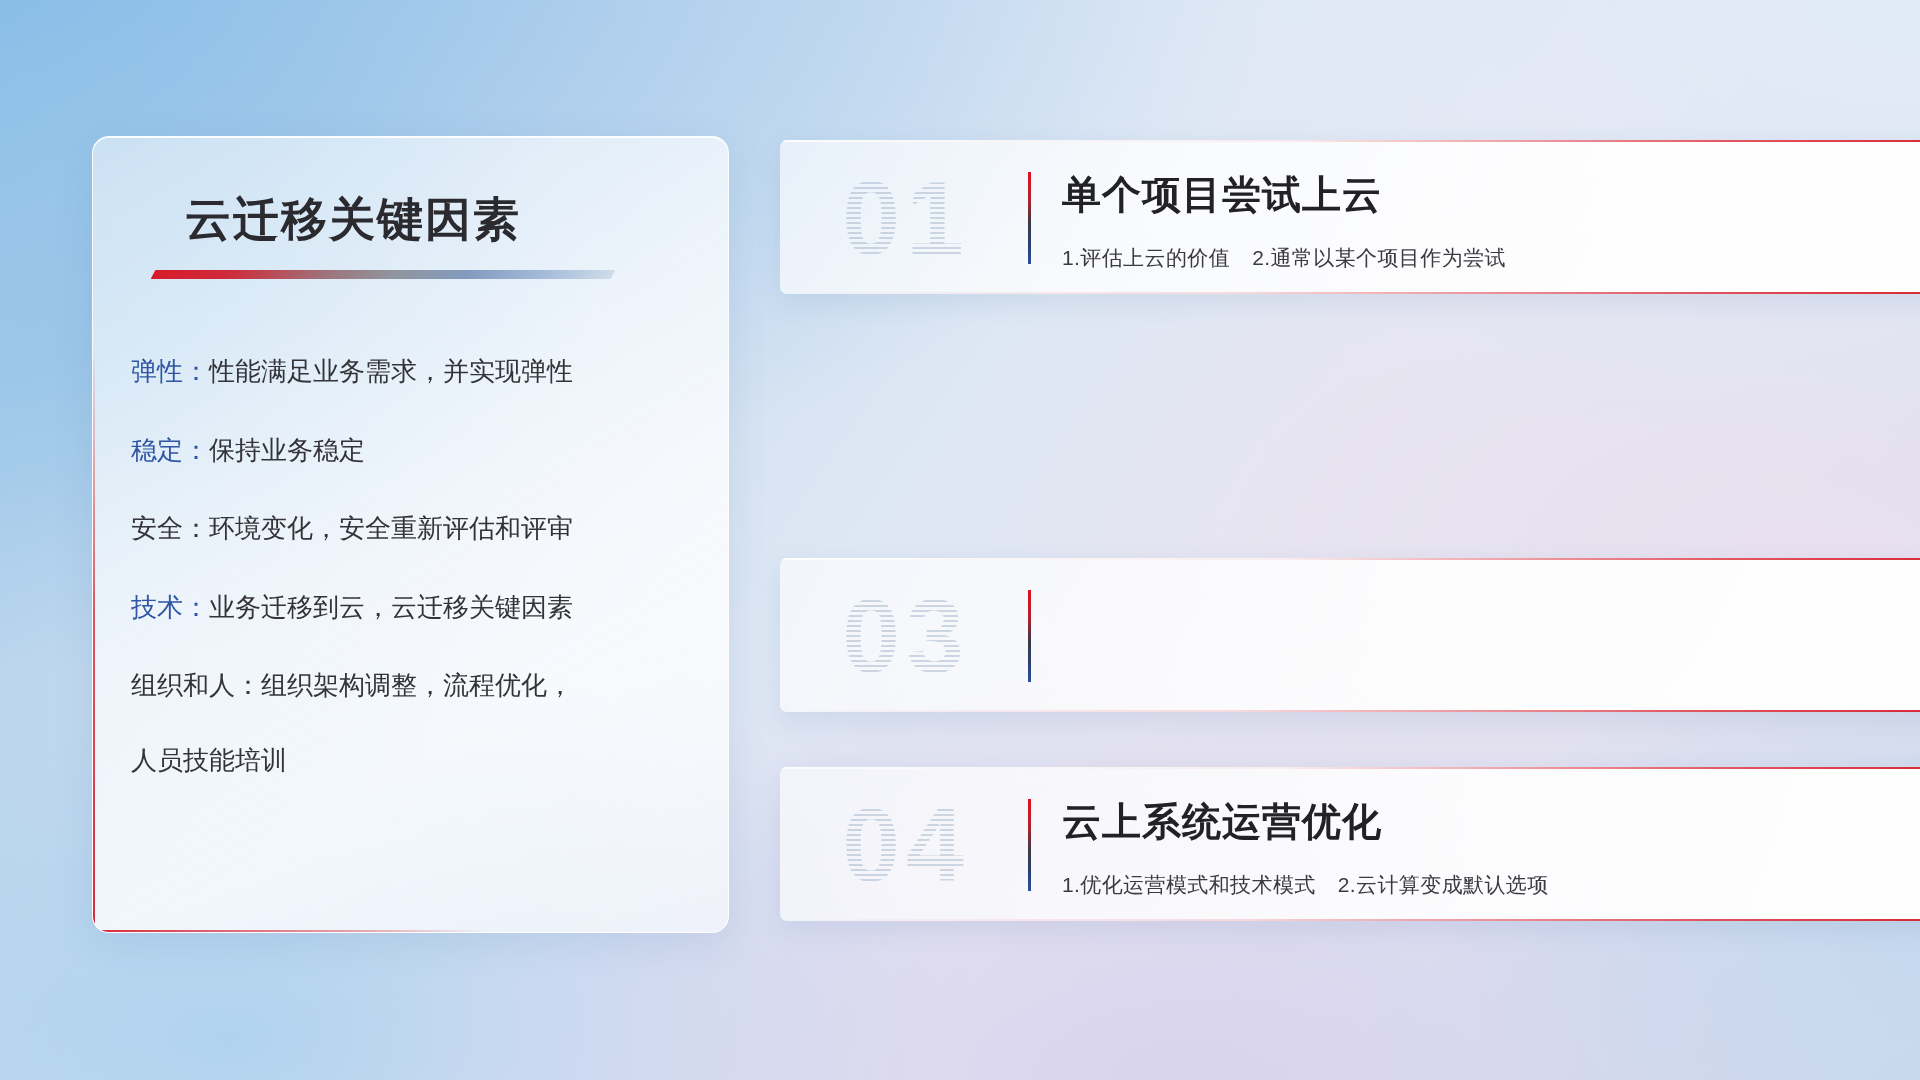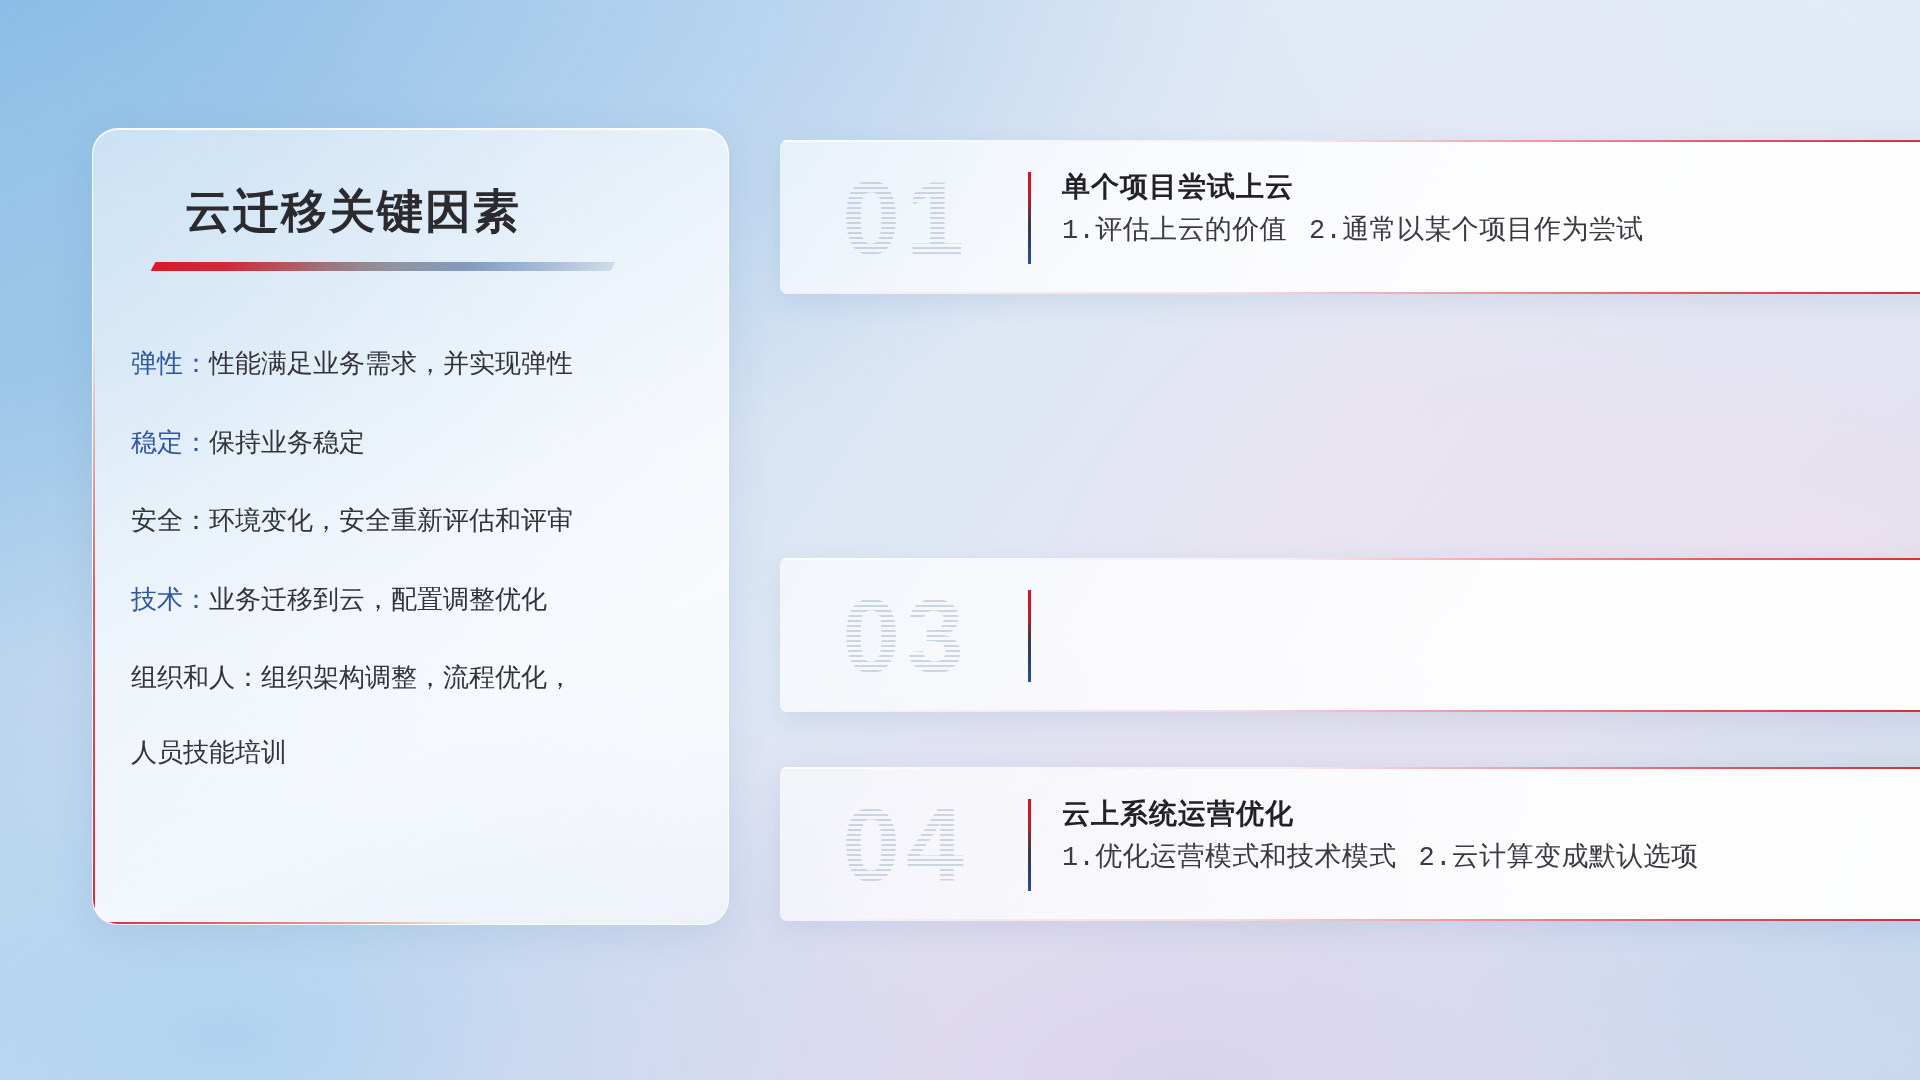--- a/index.html
+++ b/index.html
@@ -21,22 +21,22 @@
   }
   #stage:before{
     content:"";position:absolute;inset:0;pointer-events:none;
     background:
       radial-gradient(38% 46% at 4% 30%, rgba(150,196,232,.75) 0%, rgba(150,196,232,0) 70%),
       radial-gradient(34% 40% at 99% 86%, rgba(196,216,238,.8) 0%, rgba(196,216,238,0) 70%);
   }
 
   
   .left-card{
-    position:absolute;left:92px;top:128px;width:635px;height:795px;
-    border-radius:26px;
+    position:absolute;left:92px;top:136px;width:635px;height:795px;
+    border-radius:17px;
     background:linear-gradient(150deg,rgba(255,255,255,.50) 0%,rgba(255,255,255,.70) 38%,rgba(255,255,255,.80) 70%,rgba(255,255,255,.62) 100%);
     box-shadow:0 10px 38px rgba(80,120,170,.14), inset 0 1px 0 rgba(255,255,255,.9);
     border:1px solid rgba(255,255,255,.85);
     overflow:hidden;
   }
   .left-card .edge-red{
     position:absolute;left:0;top:26%;bottom:-1px;width:2px;
     background:linear-gradient(180deg,rgba(214,32,48,0) 0%,rgba(214,32,48,.75) 45%,rgba(214,32,48,.95) 100%);
   }
   .left-card .edge-red-b{
@@ -96,25 +96,25 @@
     text-align:center;user-select:none;
   }
 
   .divider{
     position:absolute;left:248px;top:32px;width:3px;height:92px;
     background:linear-gradient(180deg,#e10f22 0%,#b3202c 30%,#3a3a42 55%,#2b3f74 80%,#2a4fa0 100%);
   }
 
   .step-title{
     position:absolute;left:282px;top:28px;
-    font-size:28px;font-weight:bold;color:#222226;letter-spacing:1px;white-space:nowrap;
+    font-size:39px;font-weight:bold;color:#222226;letter-spacing:1px;white-space:nowrap;
   }
   .step-desc{
-    position:absolute;left:282px;top:71px;
-    font-size:27px;color:#3a3a40;letter-spacing:.4px;white-space:nowrap;font-family:Liberation Mono, monospace;
+    position:absolute;left:282px;top:104px;
+    font-size:21px;color:#3a3a40;letter-spacing:.4px;white-space:nowrap;
   }
   .step-desc .gap{display:inline-block;width:22px;}
 </style>
 </head>
 <body>
 
 <div id="stage">
 
   <div class="left-card">
     <div class="edge-red"></div>
@@ -131,21 +131,21 @@
 
       <div class="panel-item">
         <span class="k">稳定：</span><span>保持业务稳定</span>
       </div>
 
       <div class="panel-item dark">
         <span class="k">安全：</span><span>环境变化，安全重新评估和评审</span>
       </div>
 
       <div class="panel-item">
-        <span class="k">技术：</span><span>业务迁移到云，配置调整优化</span>
+        <span class="k">技术：</span><span>业务迁移到云，云迁移关键因素</span>
       </div>
 
       <div class="panel-item dark wrap">
         <span class="k">组织和人：</span><span>组织架构调整，流程优化，</span>
         <span class="cont">人员技能培训</span>
       </div>
 
     </div>
   </div>
 

